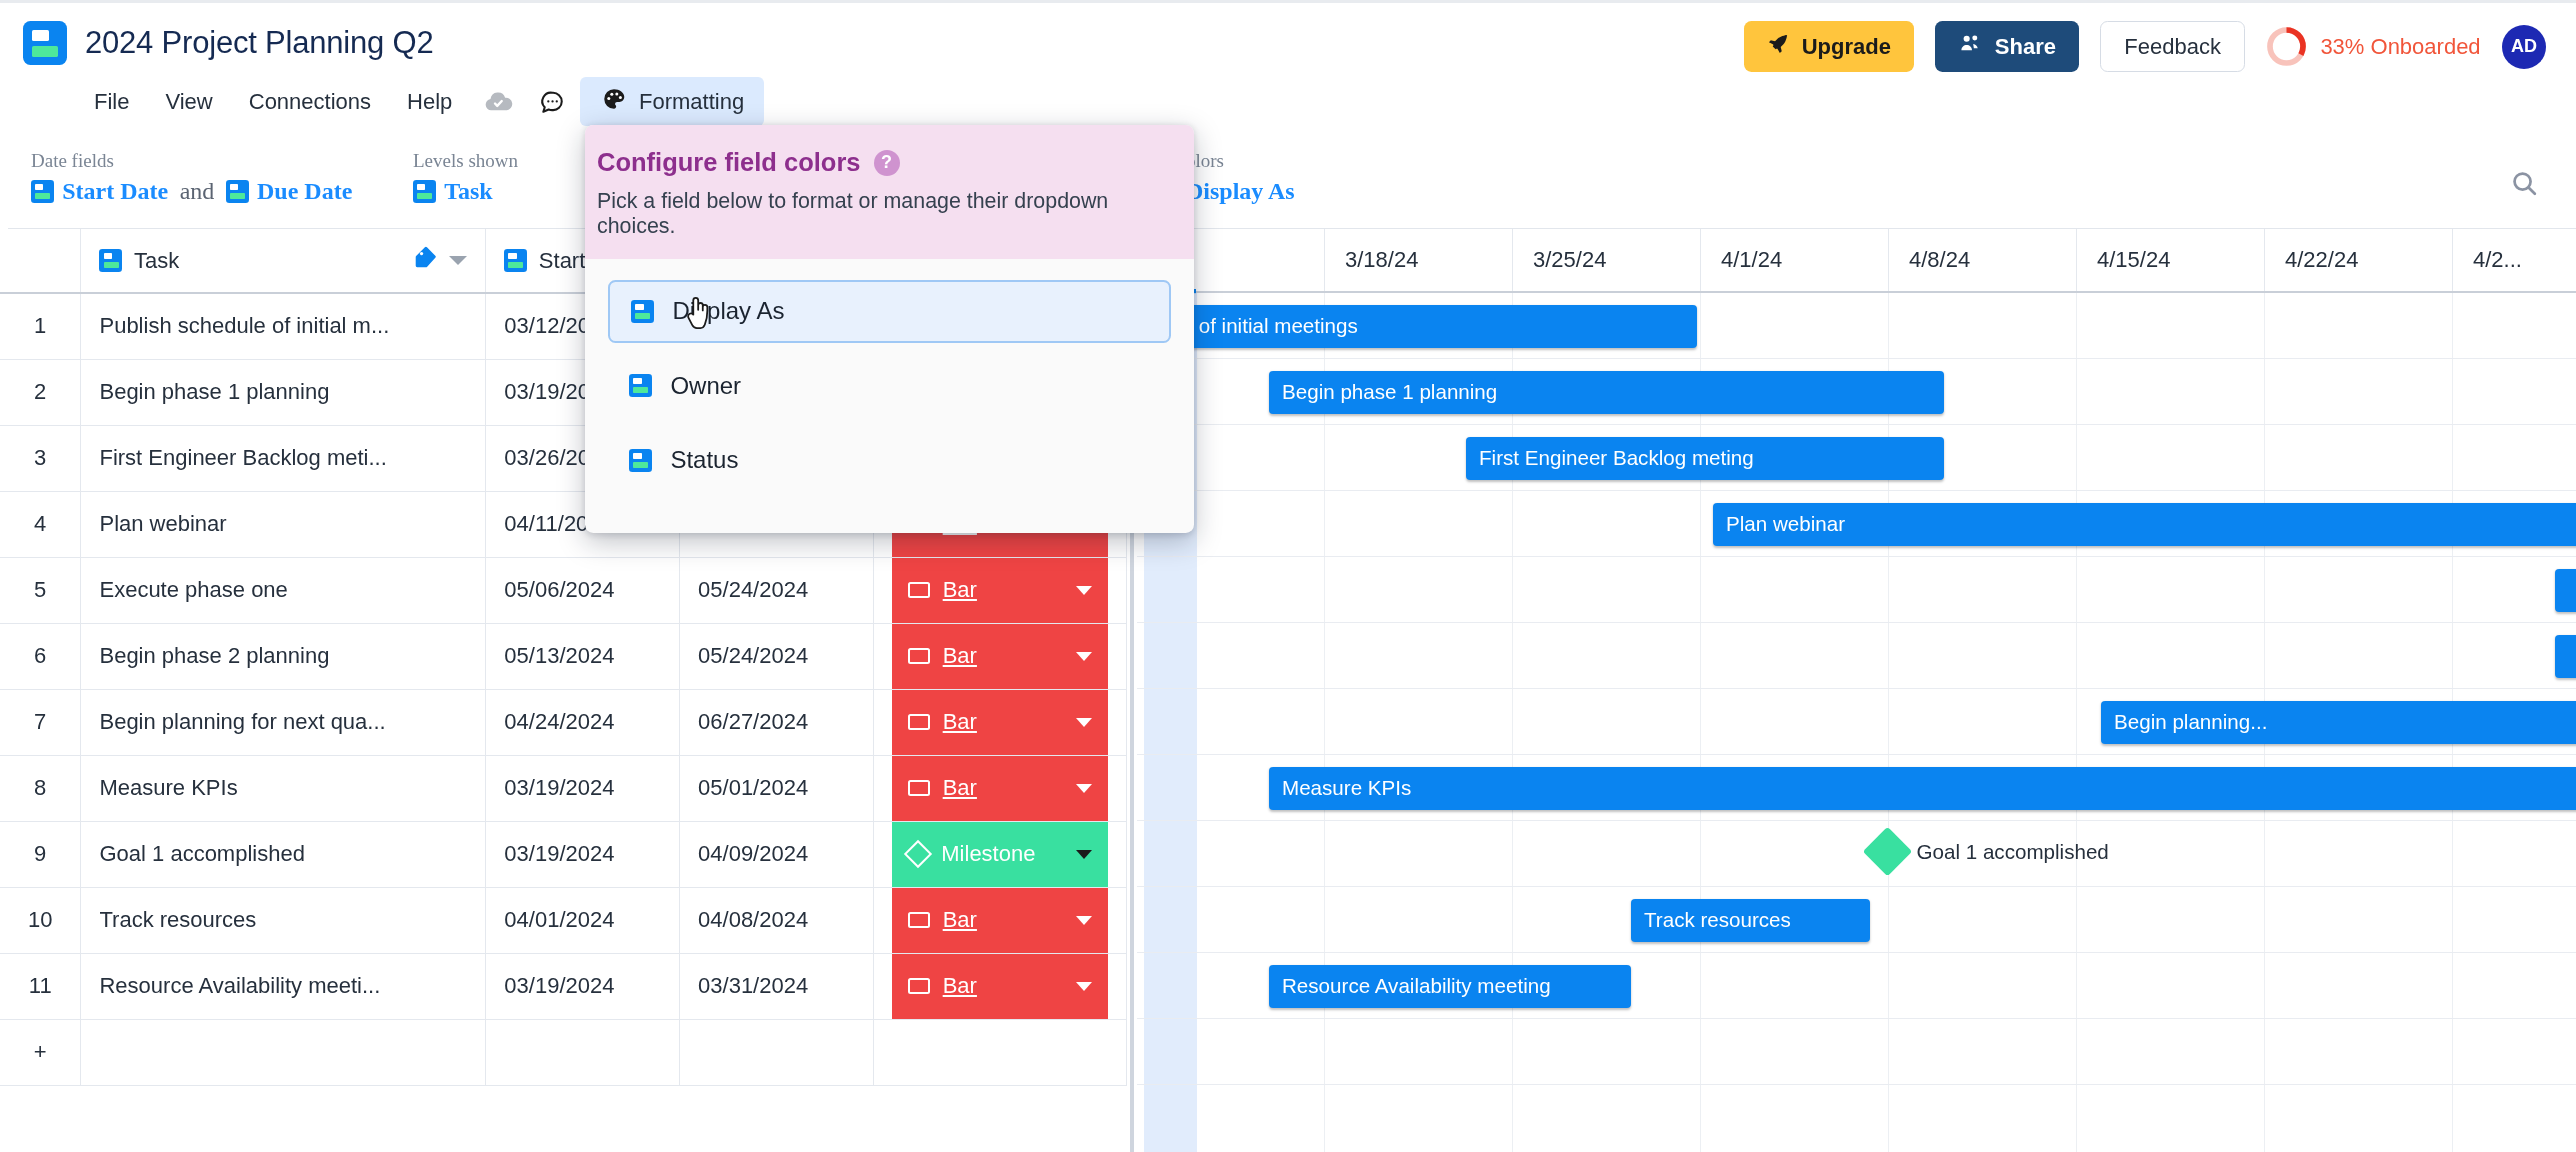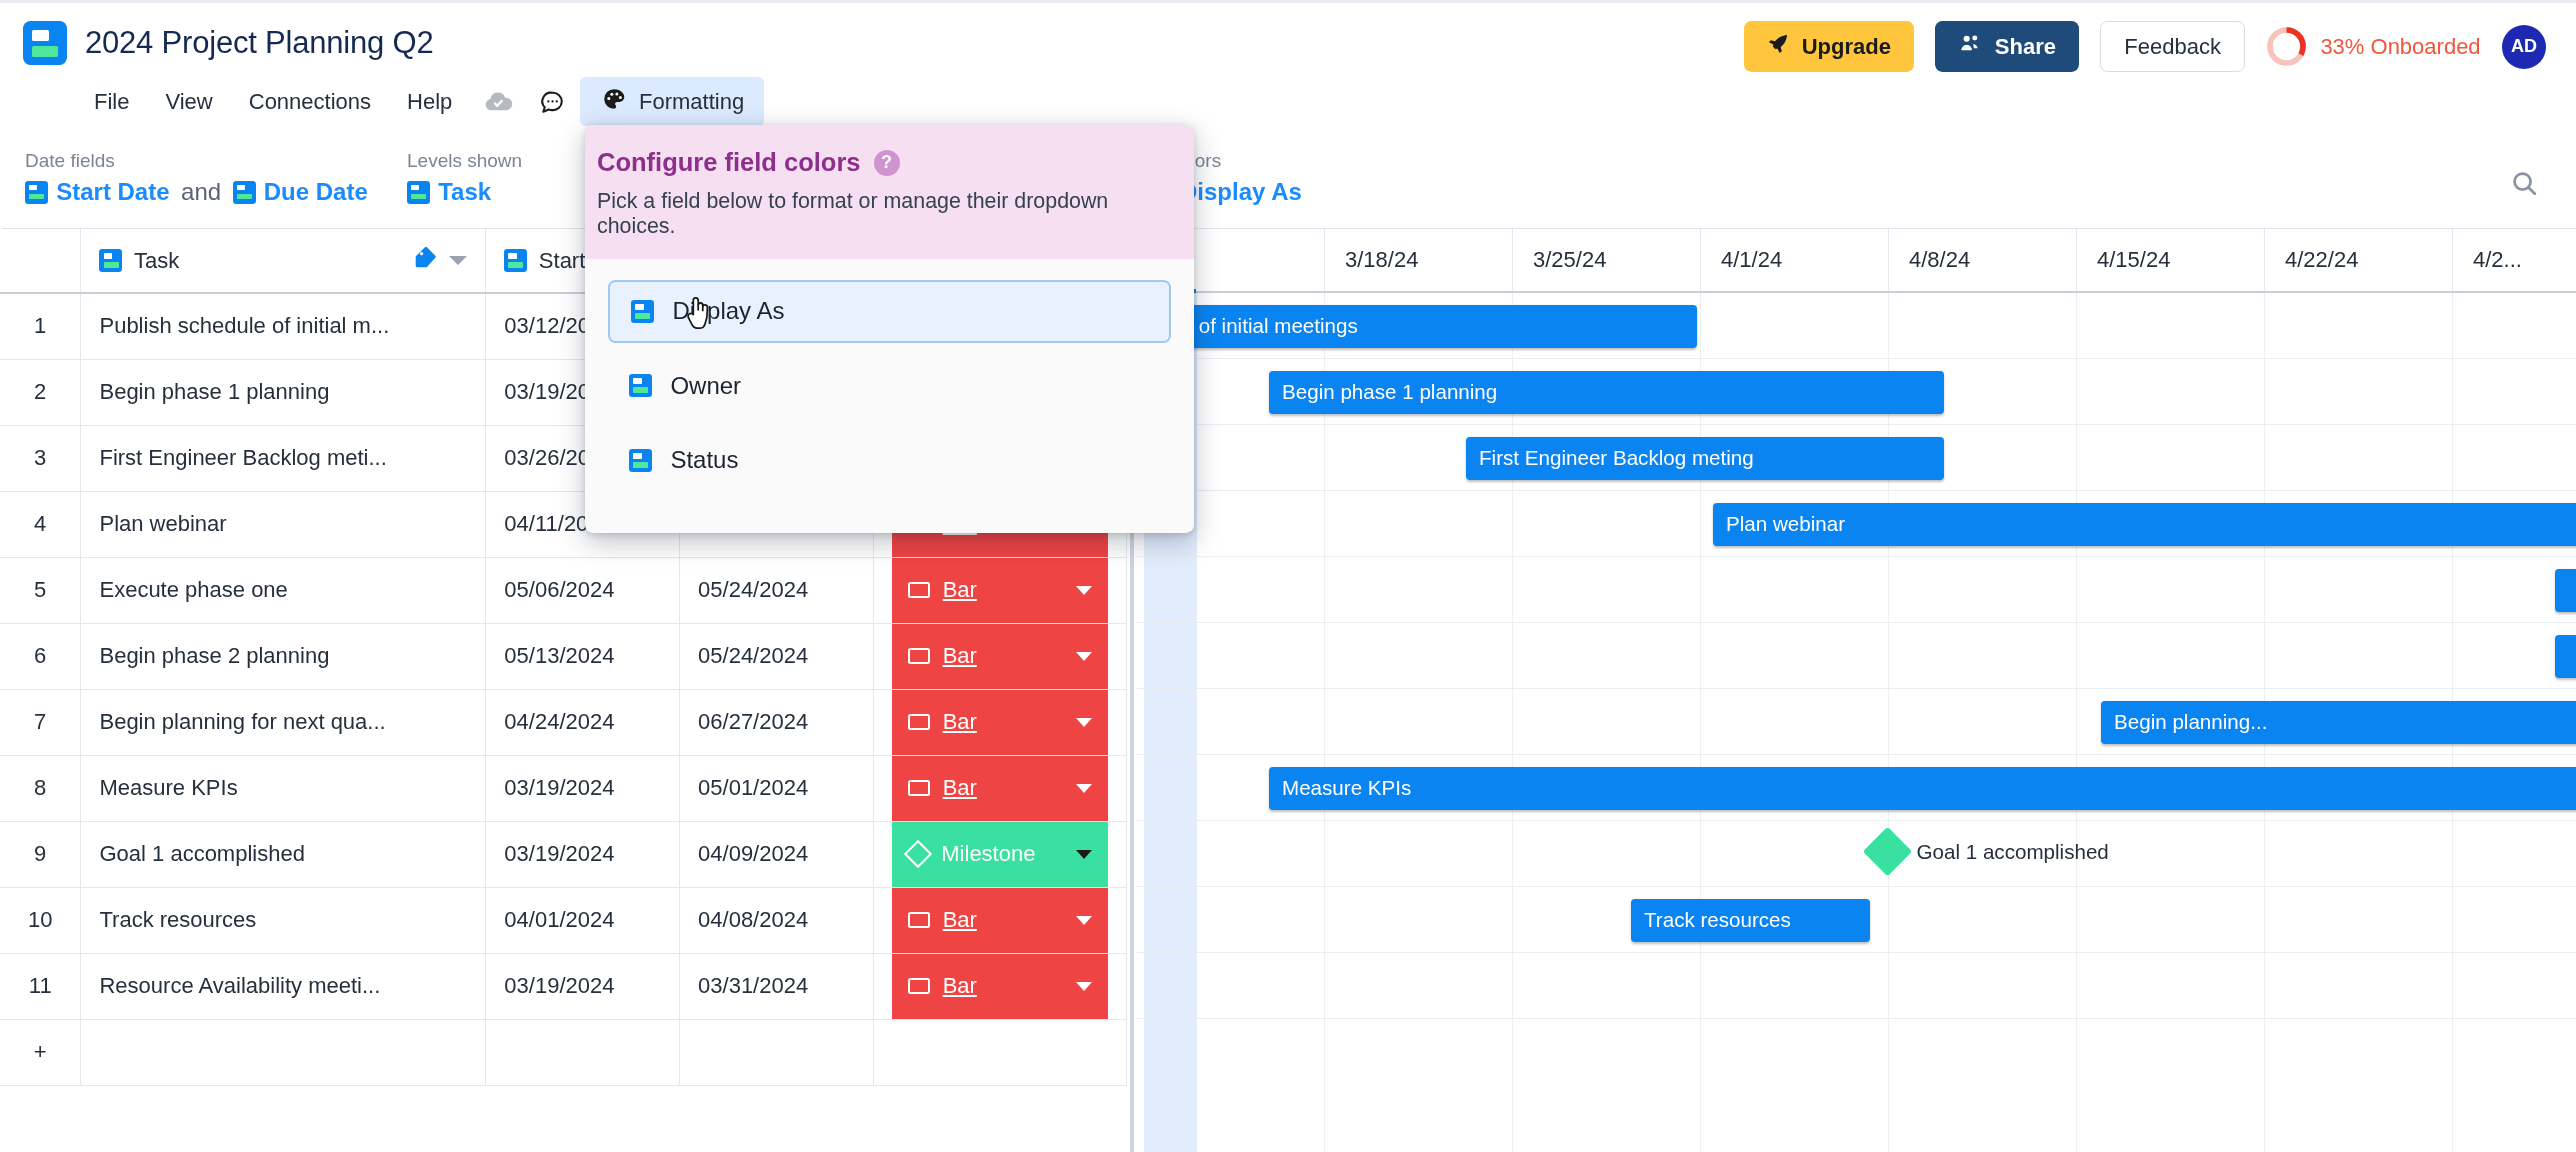--- a/index.html
+++ b/index.html
@@ -70,22 +70,22 @@
   .menu-icon-btn{
     width:48px; height:43px; display:flex; align-items:center; justify-content:center;
     border-radius:5.8px; cursor:pointer; margin:0 3.3px;
   }
   .menu-item.active{
     background:#dbeafe; display:flex; align-items:center; gap:11.5px; padding:8.2px 20px;
   }
 
   
   .sub-toolbar{
-    position:absolute; left:2px; top:138px; right:0; height:91px;
-    background:#fff; border-bottom:1.6px solid #e2e6ec;
+    position:absolute; left:8px; top:138px; right:0; height:91px;
+    background:#fff; border-bottom:1.6px solid #e2e6ec;font-family:Liberation Serif, serif;
   }
   .tb-group{ position:absolute; top:11.5px; }
   .tb-label{ font-size:19px; color:#7a8594; margin-bottom:6.6px; white-space:nowrap;}
   .tb-value{ font-size:24px; color:#1a8cff; font-weight:700; display:flex; align-items:center; gap:8.2px; white-space:nowrap;}
   .tb-value .and{ color:#5b6472; font-weight:400; margin:0 3.3px;}
   .fieldicon{
     width:23px; height:23px; border-radius:3.3px; background:#0a84f0;
     position:relative; flex:0 0 auto; display:inline-block; vertical-align:-4.1px;
   }
   .fieldicon i.t{ position:absolute; left:4.1px; top:4.1px; width:8.2px; height:5.8px; background:#fff; border-radius:0.8px;}
@@ -615,20 +615,25 @@
           <div class="milestone" style="left:733px;">
             <span class="ms-diamond"></span>
             <span class="ms-label">Goal 1 accomplished</span>
           </div>
         </div>
         <div class="grow">
           <div class="bar" style="left:494px;width:239px;">
               <span>Track resources</span>
             </div>
         </div>
+        <div class="grow">
+          <div class="bar" style="left:132px;width:362px;">
+              <span>Resource Availability meeting</span>
+            </div>
+        </div>
         <div class="grow"></div>
       </div>
     </div>
   </div>
 </div>
 
 <div class="popup">
   <div class="popup-head">
     <div class="popup-title">
       <span>Configure field colors</span>

